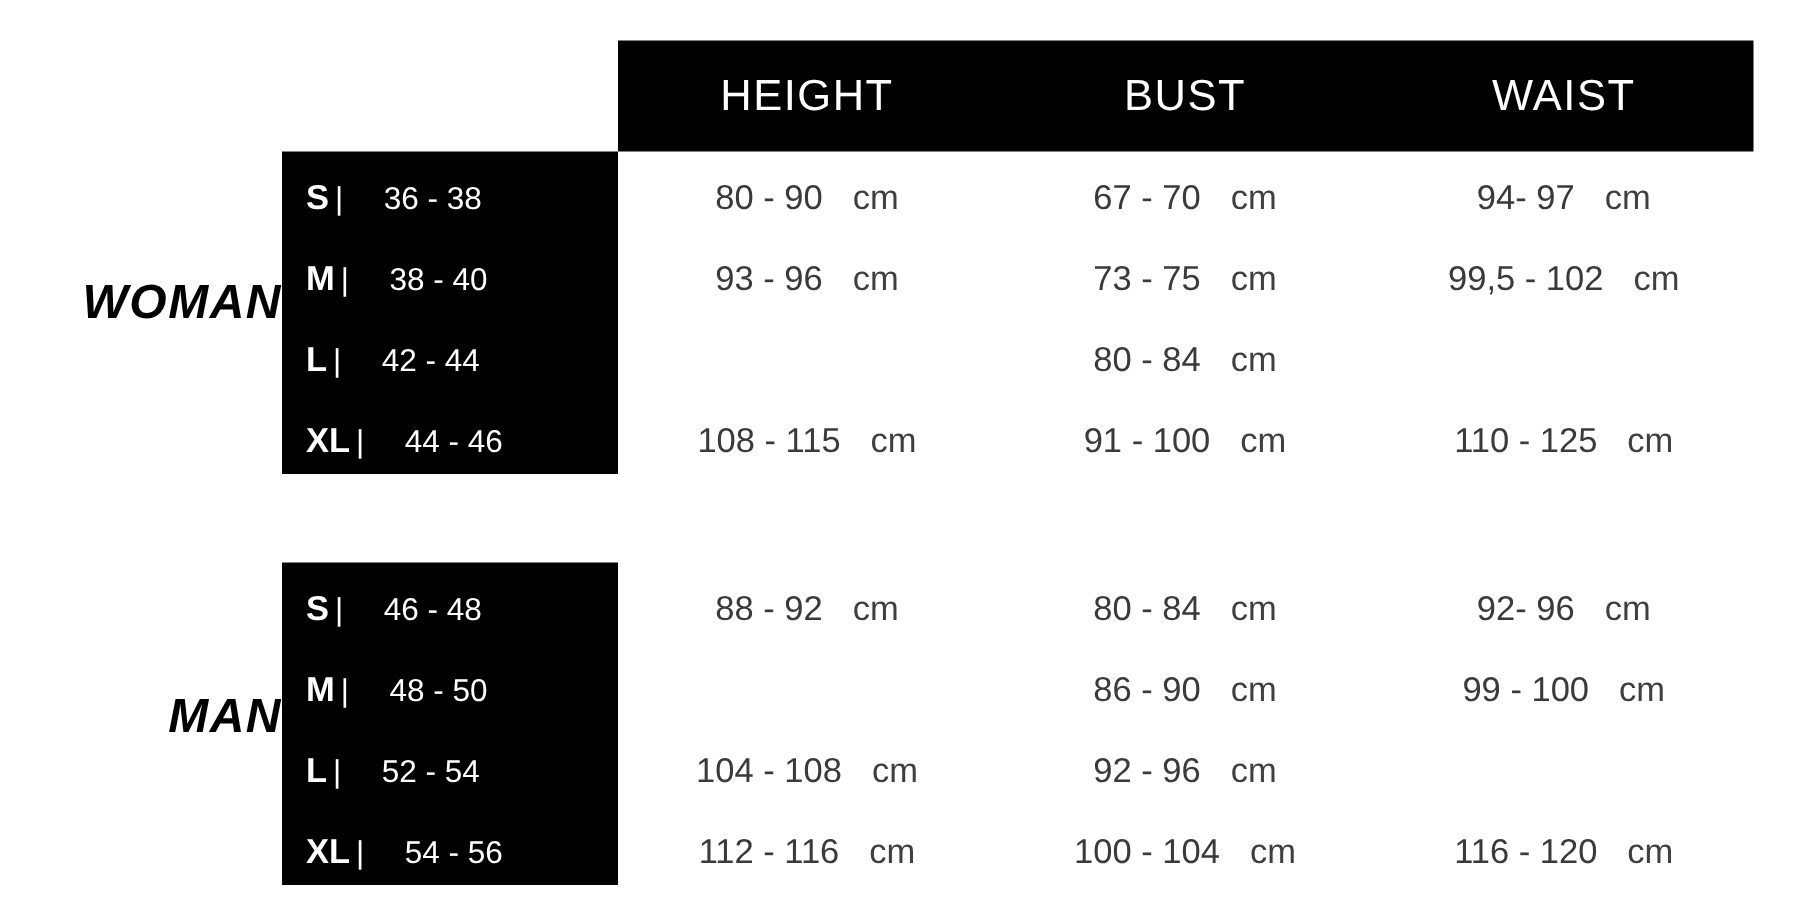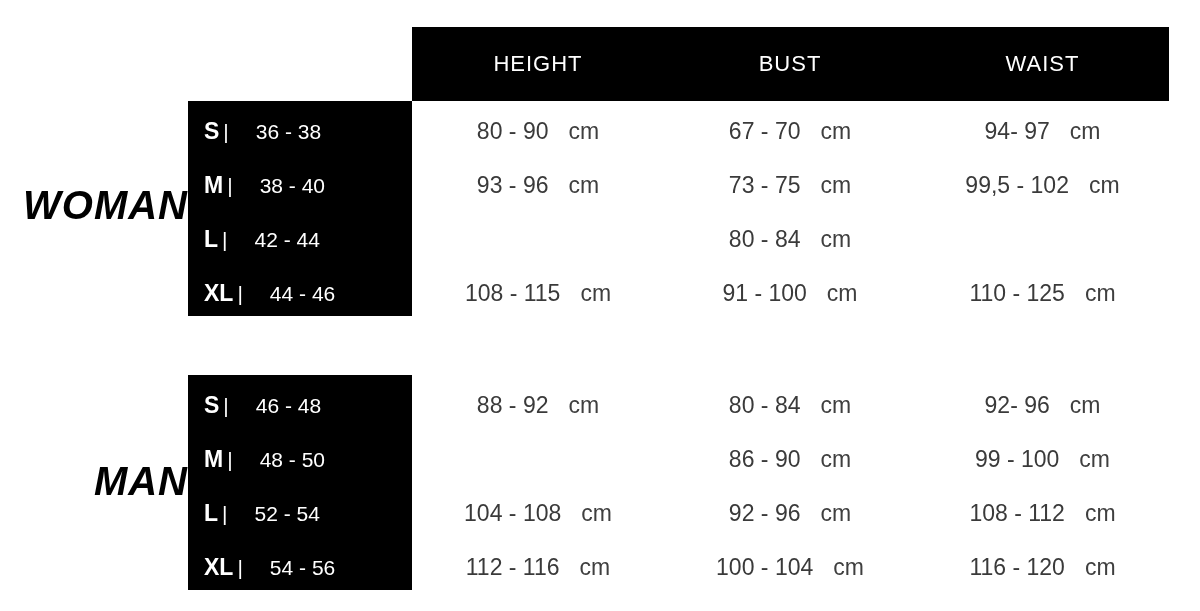--- a/index.html
+++ b/index.html
@@ -33,36 +33,36 @@
     height: 74px;
     background: #000000;
   }
   .header-cell {
     position: absolute;
     top: 27px;
     height: 74px;
     line-height: 74px;
     text-align: center;
     color: #ffffff;
-    font-size: 22px;
+    font-size: 29px;
     letter-spacing: 1px;
     font-weight: 400;
   }
   .hc-height { left: 412px; width: 252px; }
   .hc-bust   { left: 664px; width: 252px; }
   .hc-waist  { left: 916px; width: 253px; }
 
   
   .group-label {
     position: absolute;
     width: 188px;
     text-align: right;
     font-style: italic;
     font-weight: bold;
-    font-size: 40px;
+    font-size: 32px;
     letter-spacing: 1px;
     color: #000000;
   }
   .group-label.woman { left: 0px; top: 183px; }
   .group-label.man   { left: 0px; top: 459px; }
 
   
   .size-block {
     position: absolute;
     left: 188px;
@@ -228,23 +228,20 @@
   <div class="row" style="top:486px">
     <div class="size-cell">
       <span class="sz">L</span><span class="sep">|</span><span class="rng">52 - 54</span>
     </div>
     <div class="meas-cell mc-height">
       <span class="val">104 - 108</span><span class="unit">cm</span>
     </div>
     <div class="meas-cell mc-bust">
       <span class="val">92 - 96</span><span class="unit">cm</span>
     </div>
-    <div class="meas-cell mc-waist">
-      <span class="val">108 - 112</span><span class="unit">cm</span>
-    </div>
   </div>
 
   <div class="row" style="top:540px">
     <div class="size-cell">
       <span class="sz">XL</span><span class="sep">|</span><span class="rng">54 - 56</span>
     </div>
     <div class="meas-cell mc-height">
       <span class="val">112 - 116</span><span class="unit">cm</span>
     </div>
     <div class="meas-cell mc-bust">

